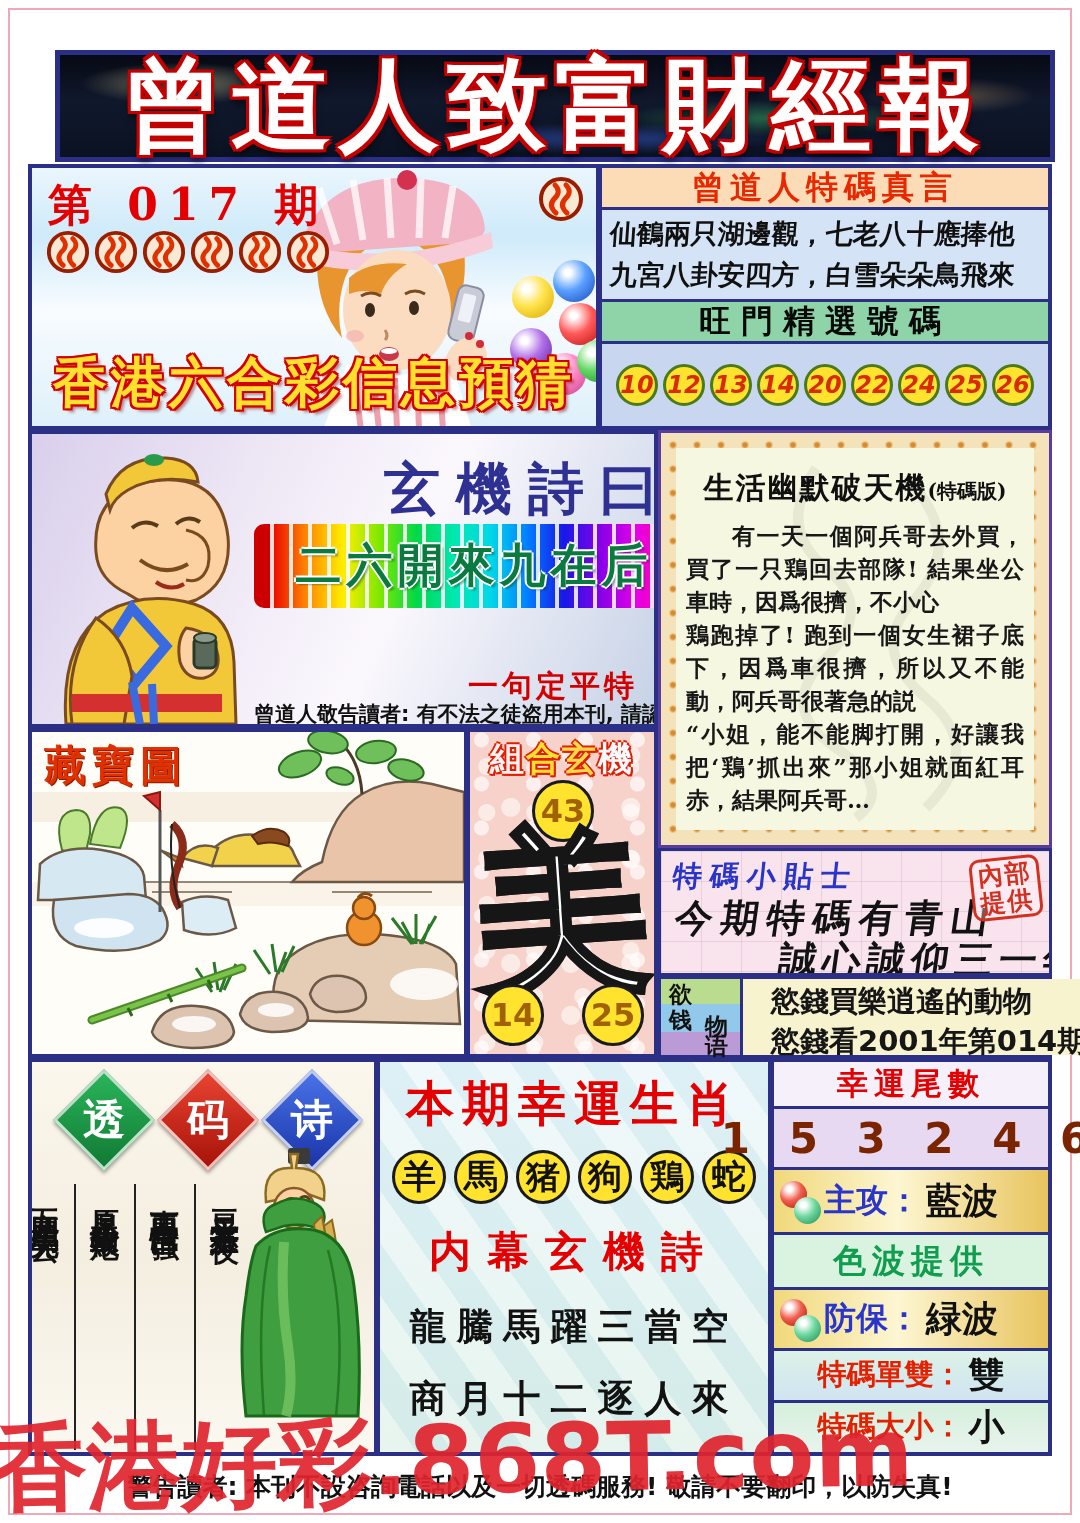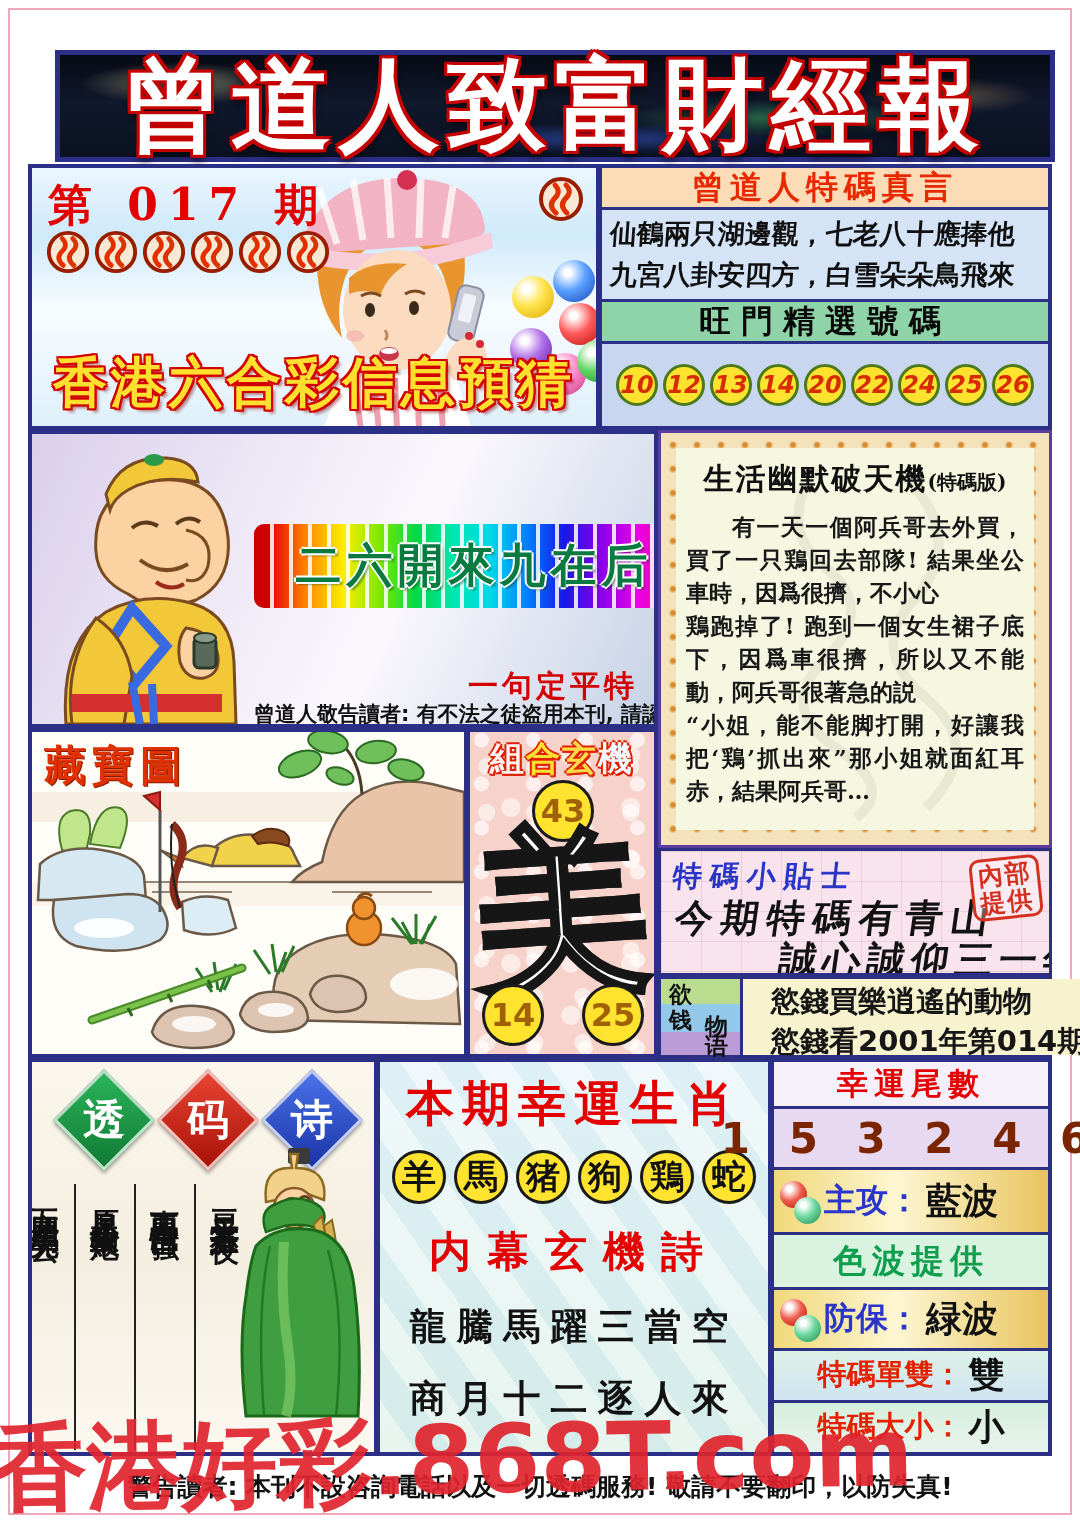--- a/index.html
+++ b/index.html
@@ -118,21 +118,21 @@
   .oldman-illustration { position:absolute; left:4px; bottom:0; }
 
   
   .humor-panel {
     left:658px; top:430px; width:394px; height:418px; border:3px solid #5a3c9e;
     background:#f3e2ba;
     background-image: radial-gradient(circle, #d98a2b 2px, rgba(217,138,43,.45) 3px, transparent 4.5px);
     background-size: 24px 24px; padding:15px;
   }
   .humor-inner { position:relative; width:100%; height:100%; background:#f5f7e0; padding:6px 10px; overflow:hidden; }
-  .humor-title-row { position:relative; z-index:2; text-align:center; white-space:nowrap; margin-top:5px; }
+  .humor-title-row { position:relative; z-index:2; text-align:center; white-space:nowrap; margin-top:14px; }
   .humor-title { font-size:30px; font-weight:bold; color:#101010; letter-spacing:2px; font-family:"DejaVu Serif", serif; }
   .humor-subtitle { font-size:20px; font-weight:bold; color:#101010; font-family:"DejaVu Serif", serif; }
   .humor-text { position:relative; z-index:2; margin-top:10px; }
   .humor-text p {
     font-size:23px; line-height:33px; font-weight:bold; color:#181818;
     font-family:"DejaVu Serif", serif; text-align:justify;
   }
   .humor-text p.indent { text-indent:2em; }
   .humor-doodle { position:absolute; inset:0; z-index:1; opacity:.55; }
 
@@ -421,20 +421,21 @@
       <path d="M120,150 Q134,160 148,152" stroke="#9a2a1a" stroke-width="4" fill="none"></path>
       <path d="M30,292 Q24,210 70,180 Q110,158 158,172 Q196,184 198,230 L200,292 Z" fill="#f2c838" stroke="#7a4a20" stroke-width="3"></path>
       <path d="M96,176 L130,214 L100,250 L72,214 Z" fill="none" stroke="#3a6ae0" stroke-width="10"></path>
       <path d="M60,186 Q90,206 96,244 L88,292 L36,292 Q28,230 60,186 Z" fill="#f2c838" stroke="#7a4a20" stroke-width="3"></path>
       <rect x="36" y="262" width="150" height="18" fill="#d43030"></rect>
       <path d="M96,250 L104,292 M116,252 L118,292" stroke="#3a6ae0" stroke-width="8"></path>
       <path d="M150,196 Q178,200 182,224 Q184,242 168,246 Q150,248 144,230 Q140,208 150,196 Z" fill="#fcd2a2" stroke="#7a4a20" stroke-width="3"></path>
       <rect x="158" y="206" width="22" height="30" rx="5" fill="#5a6a5a" stroke="#2a3a2a" stroke-width="3"></rect>
       <ellipse cx="169" cy="206" rx="11" ry="5" fill="#8a9a8a" stroke="#2a3a2a" stroke-width="2"></ellipse>
     </svg>
+    <div class="mystic-title">玄機詩曰</div>
     <div class="rainbow-bar">
       <span class="rainbow-verse">二六開來九在后</span>
     </div>
     <div class="mystic-tagline">一句定平特</div>
     <div class="mystic-notice">曾道人敬告讀者: 有不法之徒盗用本刊, 請認明原版!</div>
   </div>
 
   <div class="panel humor-panel">
     <div class="humor-inner">
       <svg class="humor-doodle" width="360" height="380" viewBox="0 0 360 380">

